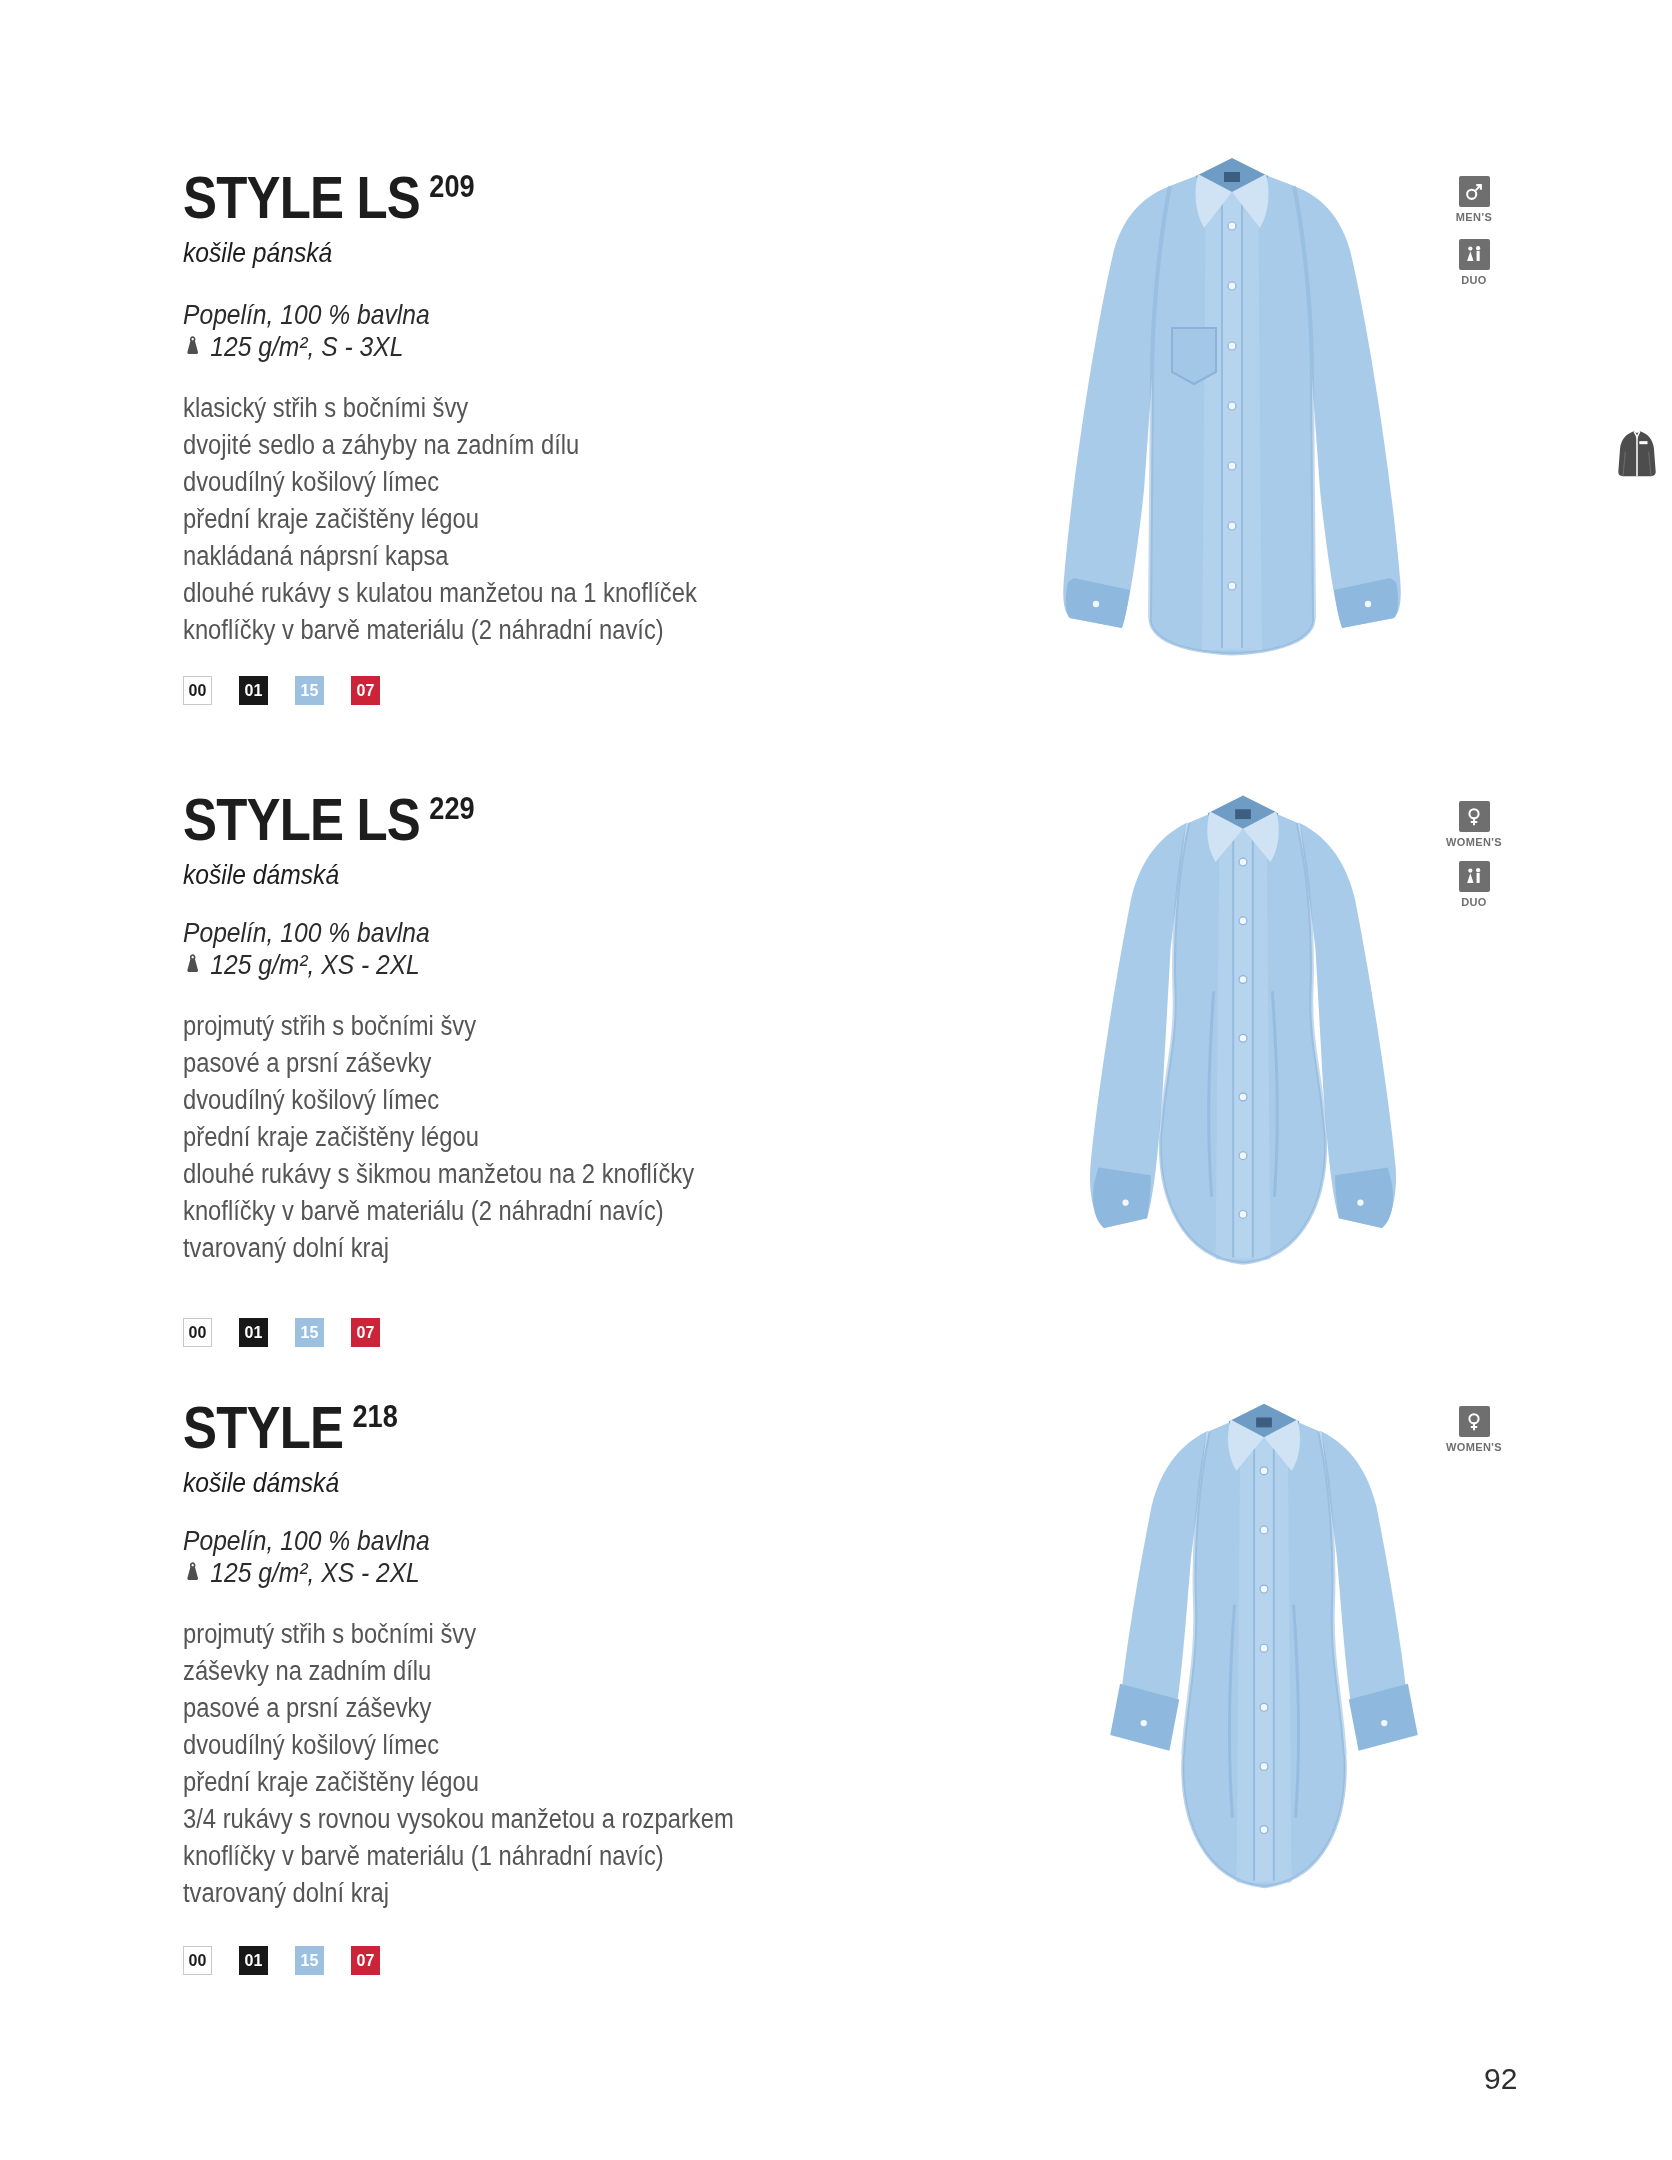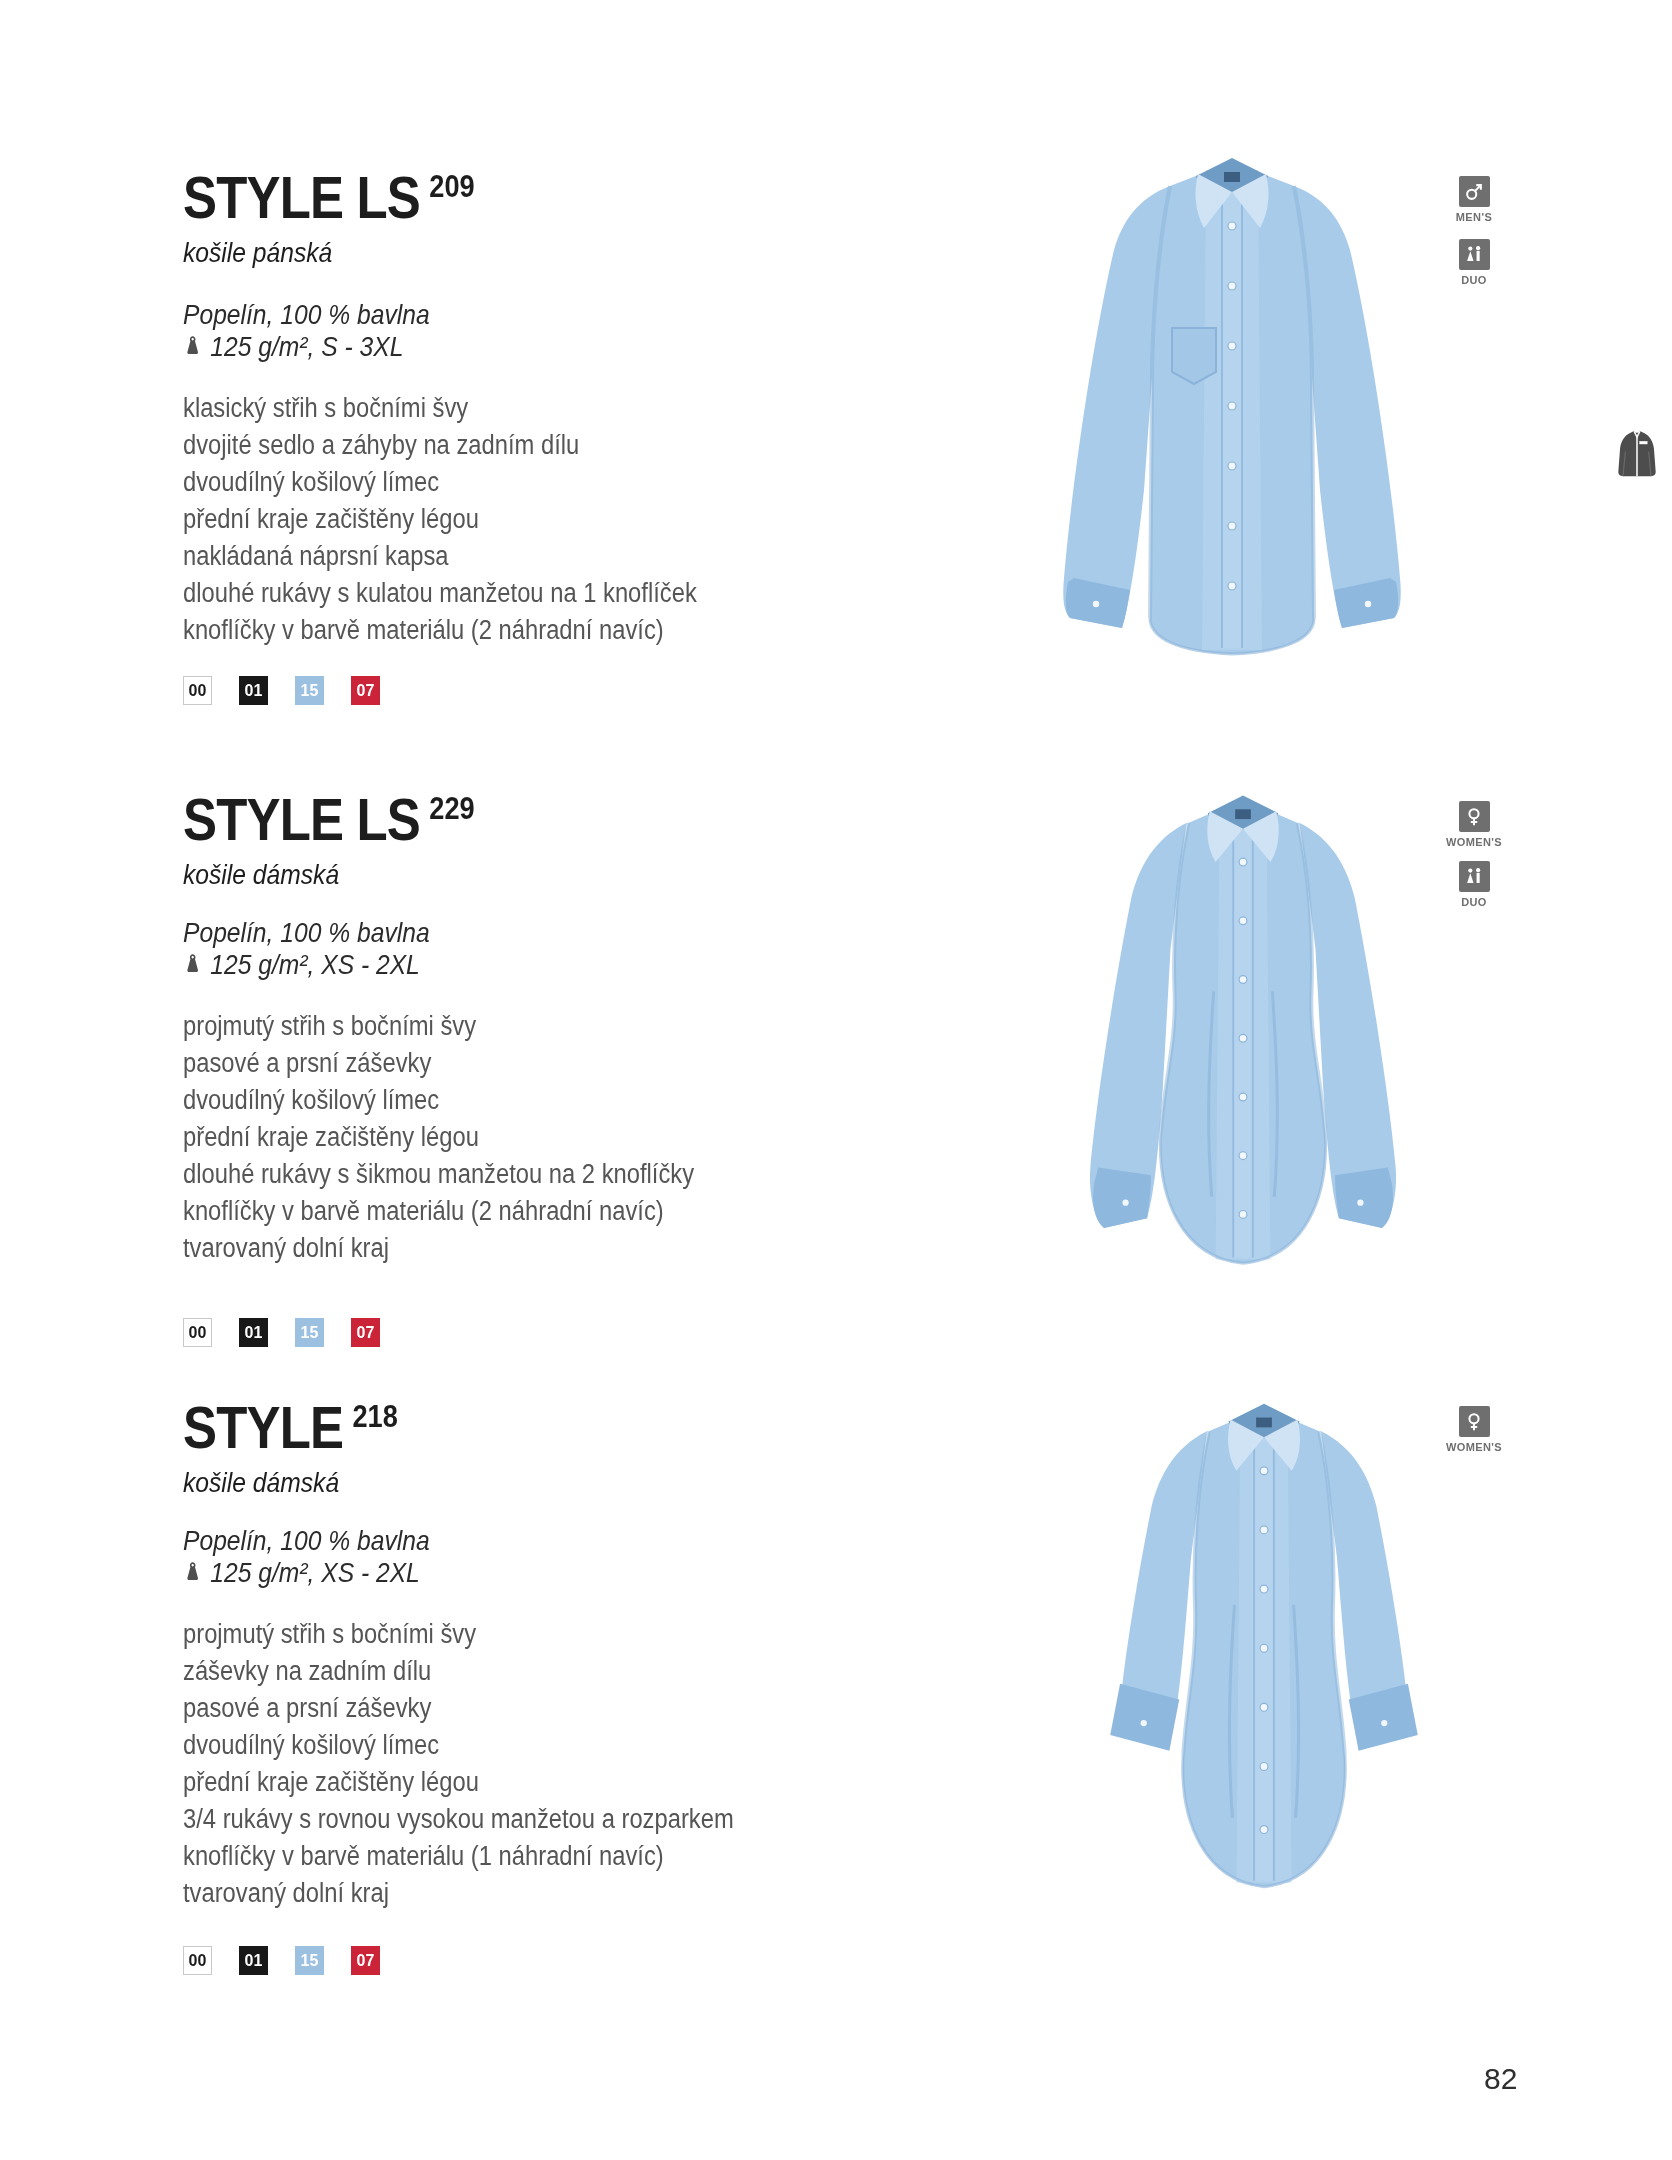--- a/index.html
+++ b/index.html
@@ -293,14 +293,14 @@
   <div class="edgetab">
     <svg viewBox="0 0 36 44" width="42" height="52">
       <path d="M12 4 L16 2 C16 4.5 20 4.5 20 2 L24 4 C29 6.5 31.5 11 32.5 17 L34 37 C34.2 39.5 32.5 41 30 41 L6 41 C3.5 41 1.8 39.5 2 37 L3.5 17 C4.5 11 7 6.5 12 4 Z" fill="#4d4d4d"></path>
       <path d="M15.5 2.5 L18 7.5 L20.5 2.5" fill="none" stroke="#fff" stroke-width="1.3"></path>
       <line x1="18" y1="7.5" x2="18" y2="41" stroke="#fff" stroke-width="1.3"></line>
       <rect x="20" y="11" width="7" height="2.6" fill="#fff"></rect>
       <path d="M6 41 L8 20 M30 41 L28 20" stroke="#6a6a6a" stroke-width="1"></path>
     </svg>
   </div>
 
-  <div class="pagenum">82</div>
+  <div class="pagenum">92</div>
 </div>
 
 </body></html>

